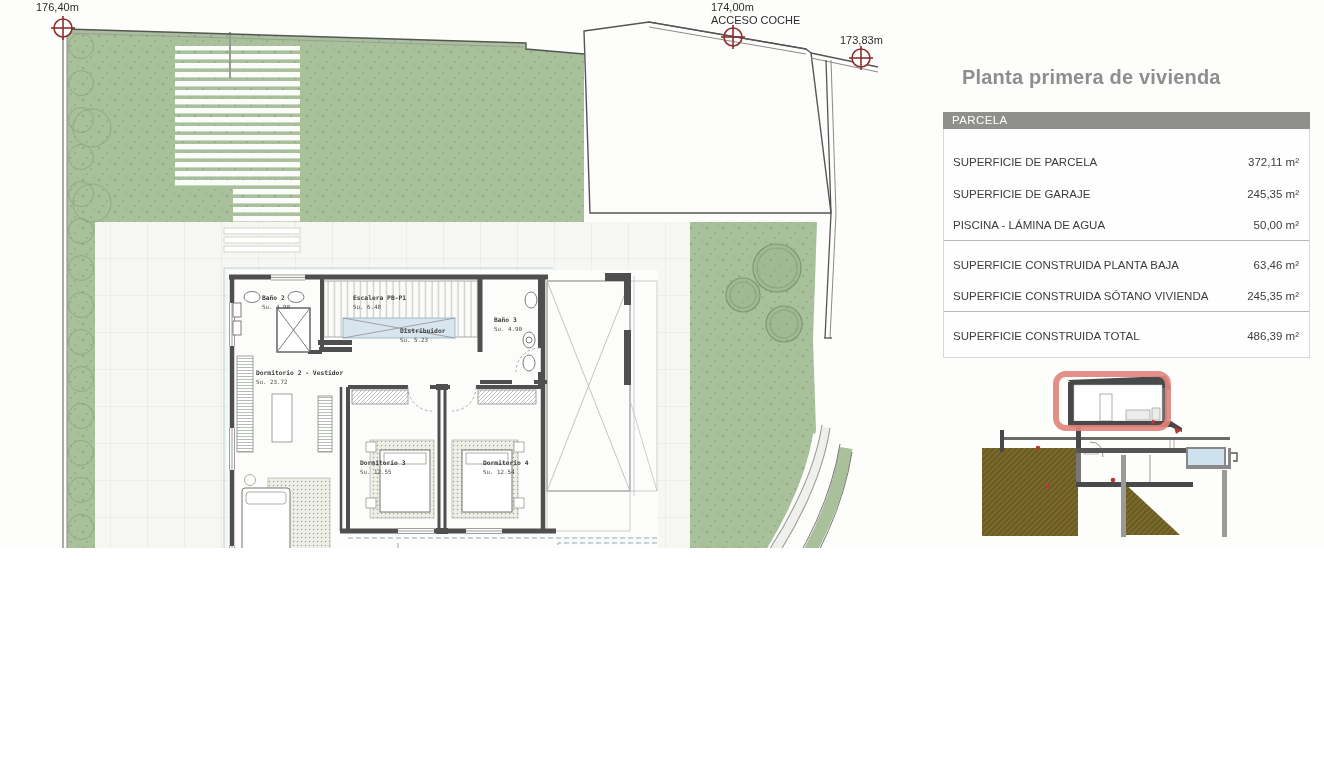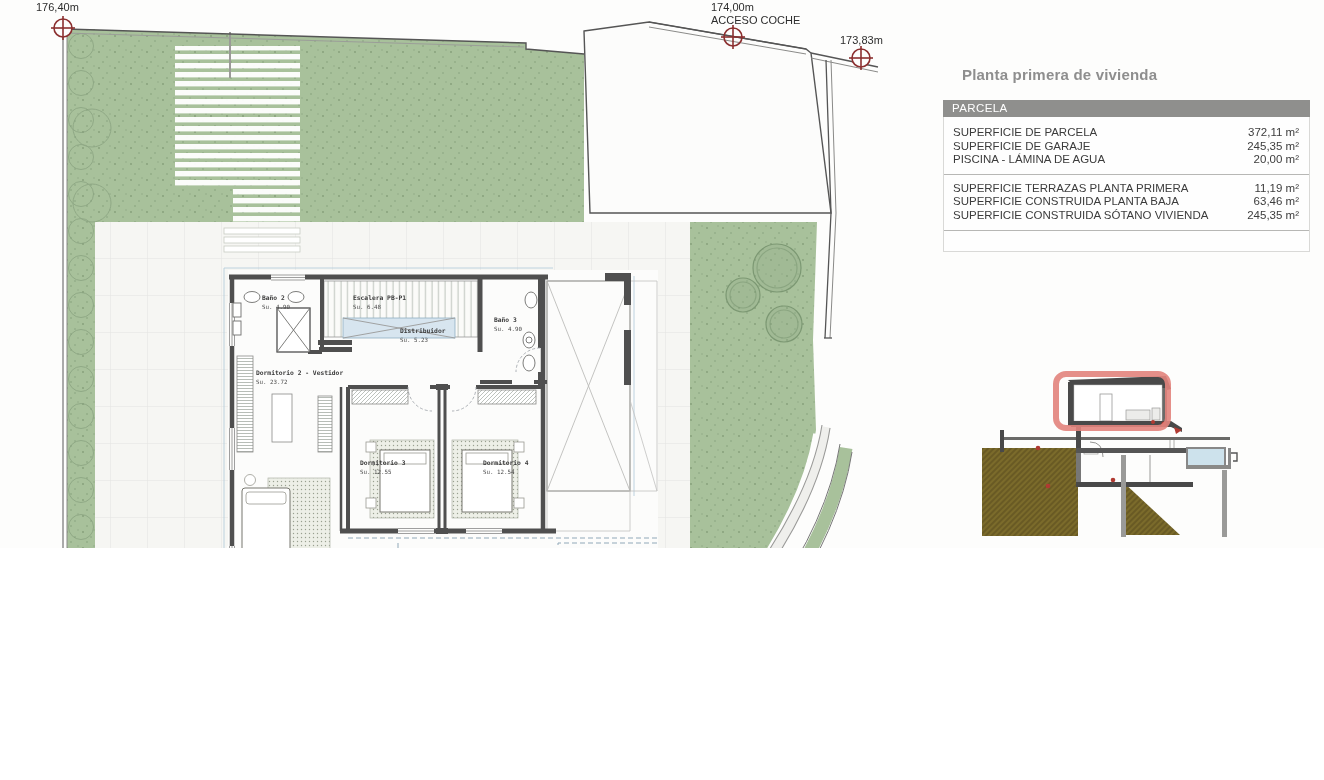--- a/index.html
+++ b/index.html
@@ -3,29 +3,29 @@
 <meta charset="utf-8">
 <style>
   html,body{margin:0;padding:0;background:#fff;}
   .page{position:relative;width:1324px;height:548px;background:#fdfdfc;overflow:hidden;
         font-family:"Liberation Sans",sans-serif;}
   svg text{user-select:none;}
   .cadname{font:6.3px "DejaVu Sans Mono",monospace;fill:#3a3a3a;font-weight:bold;}
   .cadsu{font:5.8px "DejaVu Sans Mono",monospace;fill:#4a4a4a;}
   .elev{font:11px "Liberation Sans",sans-serif;fill:#2d2d2d;}
   
-  .panel-title{position:absolute;left:962px;top:66px;font-size:15px;color:#8e8e8e;
+  .panel-title{position:absolute;left:962px;top:66px;font-size:20px;color:#8e8e8e;
                font-weight:600;letter-spacing:.2px;}
-  .parcela{position:absolute;left:943px;top:100px;width:367px;}
+  .parcela{position:absolute;left:943px;top:112px;width:367px;}
   .parcela .hdr{background:#8f8f8d;color:#fff;font-size:11.5px;height:17px;line-height:17px;
                 padding-left:9px;letter-spacing:.4px;}
   .parcela .bdy{border:1px solid #d9d9d7;border-top:none;background:#fefefe;
                 padding:9px 0 13px 0;}
   .trow{display:flex;justify-content:space-between;padding:0 10px 0 9px;
-        font-size:11.5px;line-height:13.6px;color:#3c3c3c;white-space:nowrap;}
+        font-size:11.5px;line-height:13.6px;color:#3c3c3c;white-space:nowrap;margin-top:18px;}
   .tsep{border-top:1px solid #b7b7b5;margin:7px 0 7px 0;}
   .fig{position:absolute;}
 </style>
 </head>
 <body>
 
 <div class="page">
 
 <svg class="fig" style="left:0;top:0" width="935" height="780" viewBox="0 0 935 780">
   <defs>
@@ -374,36 +374,36 @@
     <div class="trow">
           <span>SUPERFICIE DE PARCELA</span>
           <span>372,11 m²</span>
         </div>
     <div class="trow">
           <span>SUPERFICIE DE GARAJE</span>
           <span>245,35 m²</span>
         </div>
     <div class="trow">
           <span>PISCINA - LÁMINA DE AGUA</span>
-          <span>20,00 m²</span>
+          <span>50,00 m²</span>
         </div>
     <div class="tsep"></div>
-    <div class="trow">
-          <span>SUPERFICIE TERRAZAS PLANTA PRIMERA</span>
-          <span>11,19 m²</span>
-        </div>
     <div class="trow">
           <span>SUPERFICIE CONSTRUIDA PLANTA BAJA</span>
           <span>63,46 m²</span>
         </div>
     <div class="trow">
           <span>SUPERFICIE CONSTRUIDA SÓTANO VIVIENDA</span>
           <span>245,35 m²</span>
         </div>
     <div class="tsep"></div>
+    <div class="trow">
+          <span>SUPERFICIE CONSTRUIDA TOTAL</span>
+          <span>486,39 m²</span>
+        </div>
   </div>
 </div>
 
 <svg class="fig" style="left:940px;top:358px" width="384" height="196" viewBox="0 0 384 196">
   <defs>
     <pattern id="ghatch" width="4" height="4" patternUnits="userSpaceOnUse" patternTransform="rotate(45)">
       <rect width="4" height="4" fill="#7b6b2b"></rect>
       <line x1="2" y1="0" x2="2" y2="4" stroke="#57491d" stroke-width="1"></line>
     </pattern>
   </defs>

